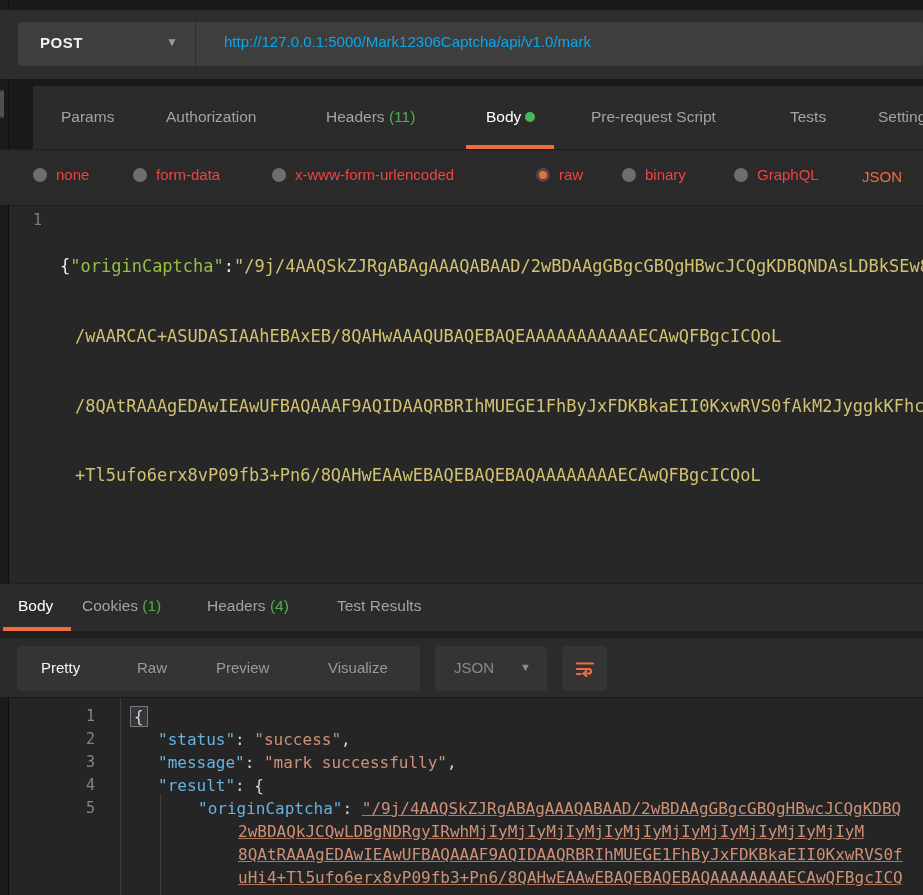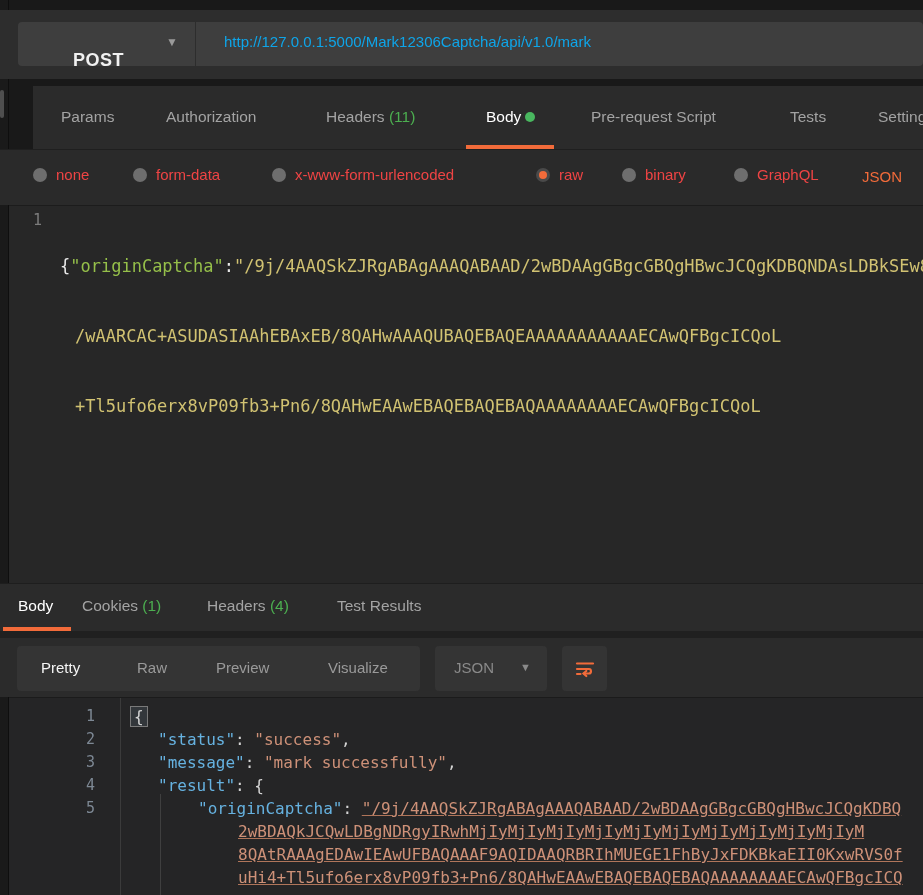--- a/index.html
+++ b/index.html
@@ -11,21 +11,21 @@
   }
   .abs { position:absolute; }
 
   
   .left-rail { left:0; top:0; width:9px; height:895px; background:#1a1a1a; border-right:1px solid #0e0e0e; }
   .rail-thumb { left:0; top:90px; width:4px; height:28px; background:#4f4f4f; border-radius:2px; }
 
   
   .url-band { left:0; top:10px; width:923px; height:69px; background:#2d2d2d; }
   .url-pill { left:18px; top:12px; width:905px; height:44px; background:#3e3e3e; border-radius:4px; }
-  .method { position:absolute; left:22px; top:28px; color:#f1f1f1; font-size:18px; font-weight:bold; letter-spacing:.5px;margin-left:33px; }
+  .method { position:absolute; left:22px; top:12px; color:#f1f1f1; font-size:15px; font-weight:bold; letter-spacing:.5px; }
   .method-chevron { position:absolute; left:148px; top:13px; color:#9a9a9a; font-size:12px; }
   .method-divider { position:absolute; left:177px; top:0; width:1px; height:44px; background:#2d2d2d; }
   .url-text { position:absolute; left:189px; top:11px; color:#0ea5e9; font-size:15px;margin-left:17px; }
 
   
   .tabs-band { left:0; top:86px; width:923px; height:63px; background:#2b2b2b;margin-left:33px; }
   .rtab { position:absolute; top:22px; color:#a3a3a3; font-size:15.5px; cursor:default; white-space:nowrap; }
   .rtab .count { color:#4caf50; }
   .rtab.active { color:#ffffff; }
   .body-dot { position:absolute; left:492px; top:26px; width:10px; height:10px; border-radius:50%; background:#49b75f; }
@@ -138,20 +138,21 @@
         <span>GraphQL</span>
       </span>
     <span class="lang-label">JSON</span>
   </div>
 
   <div class="abs req-editor">
     <div class="req-gutter">1</div>
     <div class="req-lines">
       <div class="req-line1"><span class="tok-brace">{</span><span class="tok-key">"originCaptcha"</span><span class="tok-colon">:</span><span class="tok-b64">"/9j/4AAQSkZJRgABAgAAAQABAAD/2wBDAAgGBgcGBQgHBwcJCQgKDBQNDAsLDBkSEw8Ul</span></div>
       <div class="req-wrap tok-b64">/wAARCAC+ASUDASIAAhEBAxEB/8QAHwAAAQUBAQEBAQEAAAAAAAAAAAECAwQFBgcICQoL</div>
+      <div class="req-wrap tok-b64">/8QAtRAAAgEDAwIEAwUFBAQAAAF9AQIDAAQRBRIhMUEGE1FhByJxFDKBkaEII0KxwRVS0fAkM2JyggkKFhc</div>
       <div class="req-wrap tok-b64">+Tl5ufo6erx8vP09fb3+Pn6/8QAHwEAAwEBAQEBAQEBAQAAAAAAAAECAwQFBgcICQoL</div>
       
       
       
       
       
       
       
       
       

